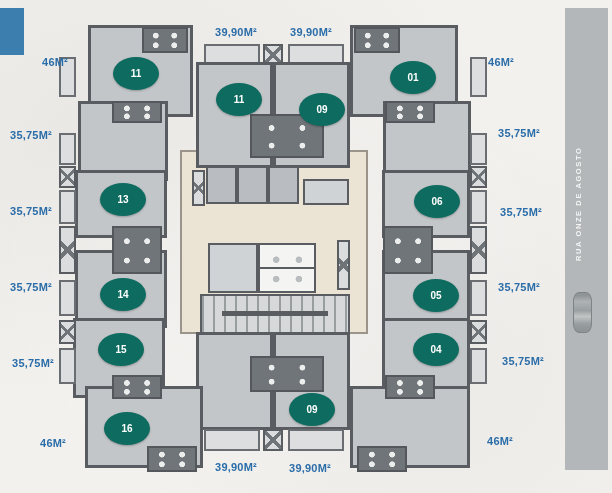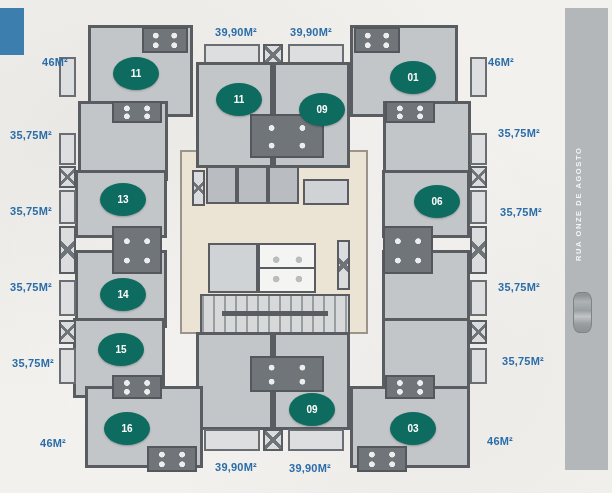--- a/index.html
+++ b/index.html
@@ -150,21 +150,22 @@
   <div class="abs lift" style="left:268px;top:166px;width:31px;height:38px;"></div>
   <div class="abs room-light" style="left:303px;top:179px;width:46px;height:26px;"></div>
   <div class="abs room-light" style="left:208px;top:243px;width:50px;height:50px;"></div>
   <div class="abs wc" style="left:258px;top:243px;width:58px;height:50px;"></div>
   <div class="abs xbox" style="left:337px;top:240px;width:13px;height:50px;"></div>
   <div class="abs stairs" style="left:200px;top:294px;width:150px;height:40px;"></div>
   <div class="abs rail" style="left:222px;top:311px;width:106px;height:5px;"></div>
 
   <div id="markers" class="abs" style="left:0;top:0;width:612px;height:493px;">
       <div class="unit-ellipse" style="left: 289px; top: 393px; background: rgb(14, 107, 96);">09</div>
-      <div class="unit-ellipse" style="left: 390px; top: 412px; background: rgb(14, 107, 96);">03</div>
+      <div class="unit-ellipse" style="left: 413px; top: 333px; background: rgb(14, 107, 96);">04</div>
+      <div class="unit-ellipse" style="left: 413px; top: 279px; background: rgb(14, 107, 96);">05</div>
       <div class="unit-ellipse" style="left: 414px; top: 185px; background: rgb(14, 107, 96);">06</div>
       <div class="unit-ellipse" style="left: 390px; top: 61px; background: rgb(14, 107, 96);">01</div>
       <div class="unit-ellipse" style="left: 299px; top: 93px; background: rgb(14, 107, 96);">09</div>
       <div class="unit-ellipse" style="left: 216px; top: 83px; background: rgb(14, 107, 96);">11</div>
       <div class="unit-ellipse" style="left: 113px; top: 57px; background: rgb(14, 107, 96);">11</div>
       <div class="unit-ellipse" style="left: 100px; top: 183px; background: rgb(14, 107, 96);">13</div>
       <div class="unit-ellipse" style="left: 100px; top: 278px; background: rgb(14, 107, 96);">14</div>
       <div class="unit-ellipse" style="left: 98px; top: 333px; background: rgb(14, 107, 96);">15</div>
       <div class="unit-ellipse" style="left: 104px; top: 412px; background: rgb(14, 107, 96);">16</div>
       <div class="area-label" style="left: 55px; top: 62px; color: rgb(43, 109, 168);">46M²</div>

